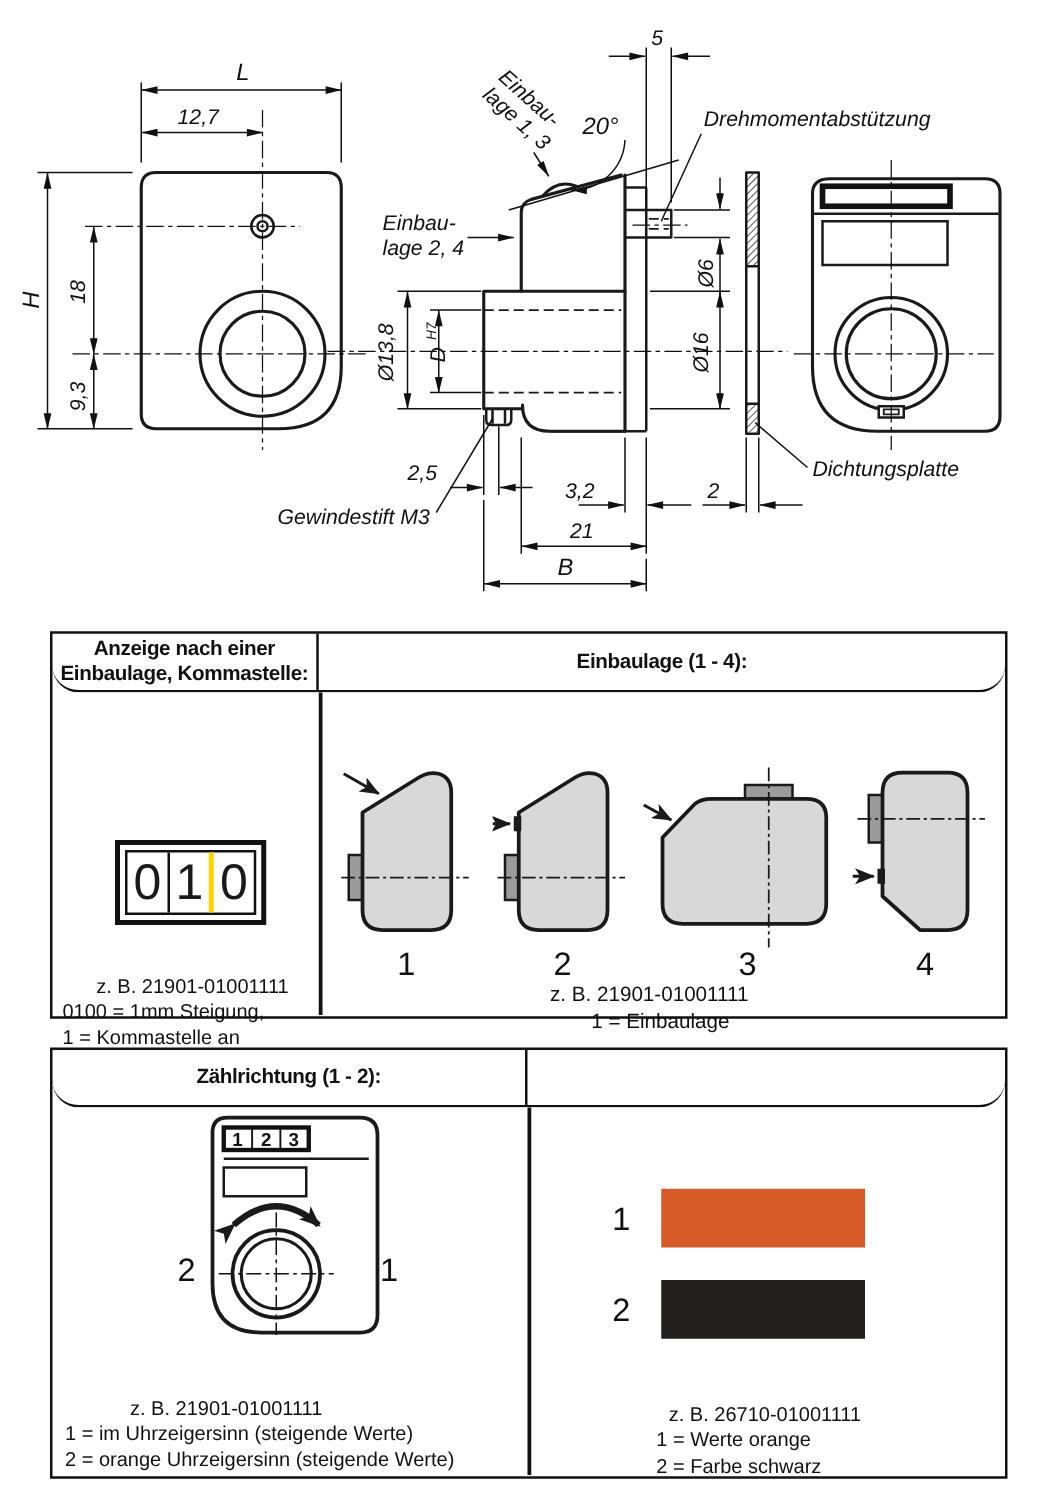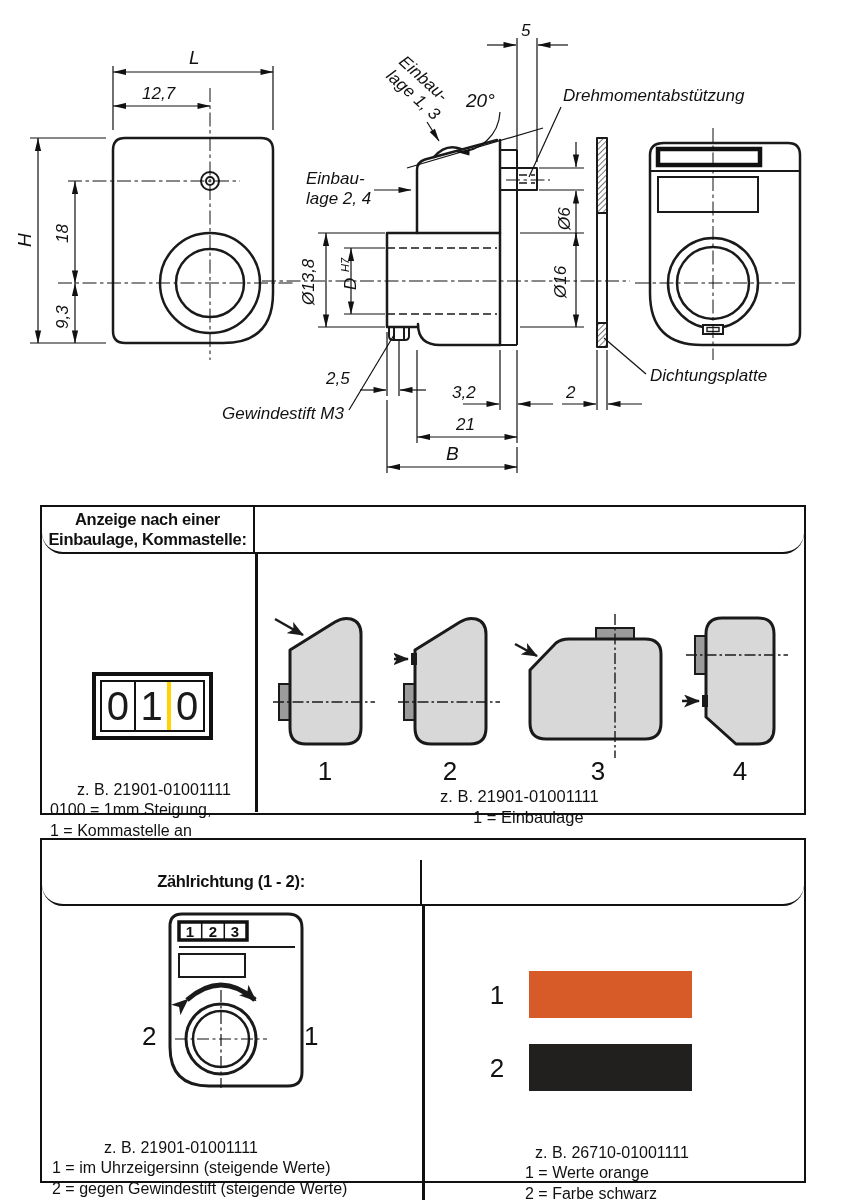--- a/index.html
+++ b/index.html
@@ -189,20 +189,23 @@
       <path class="cl" d="M635 283 H795"></path>
     </g>
   </svg>
 
   <div class="tbl" style="left:40px;top:505px;width:766px;height:310px;">
     <div class="thead" style="height:47px;">
       <div class="thcell" style="width:213px;border-right:2.5px solid #111;">
         <span>Anzeige nach einer</span>
         <span>Einbaulage, Kommastelle:</span>
       </div>
+      <div class="thcell" style="flex:1;">
+        <span>Einbaulage (1 - 4):</span>
+      </div>
     </div>
     <div class="tbody" style="height:258px;">
       <div style="position:absolute;left:213px;top:0;bottom:0;width:2.5px;background:#111;"></div>
 
       <div class="counter" style="left:50px;top:118px;width:113px;height:60px;">
         <div class="counter-in">
           <div class="cdigit">0</div>
           <div class="cdigit mid">1</div>
           <div class="cdigit yel" style="border-left-color: rgb(255, 212, 0);">0</div>
         </div>
@@ -255,21 +258,21 @@
       </svg>
 
       <div class="extext" style="left:398px;top:232px;font-size:16.5px;line-height:1.3;">
         <div><span>z. B. 21901-01001</span><b>1</b><span>11</span></div>
         <div style="padding-left:33px;"><b>1</b><span> = Einbaulage</span></div>
       </div>
     </div>
   </div>
 
   <div class="tbl" style="left:40px;top:838px;width:766px;height:345px;">
-    <div class="thead" style="height:46px;margin-top:20px;">
+    <div class="thead" style="height:46px;">
       <div class="thcell" style="width:380px;border-right:2.5px solid #111;">
         <span>Zählrichtung (1 - 2):</span>
       </div>
     </div>
     <div class="tbody" style="height:294px;">
       <div style="position:absolute;left:380px;top:0;bottom:0;width:2.5px;background:#111;"></div>
 
       <svg style="position:absolute;left:85px;top:4px;" width="210" height="185" viewBox="0 0 210 185">
         <defs>
             <marker id="fa2" orient="auto" markerUnits="userSpaceOnUse" markerWidth="18" markerHeight="14" refX="15" refY="7">
@@ -289,21 +292,21 @@
         <circle cx="94" cy="129" r="28" fill="none" stroke="#1a1a1a" stroke-width="2.5"></circle>
         <path d="M94 80 V178" fill="none" stroke="#111" stroke-width="1.2" stroke-dasharray="12 3.5 3 3.5"></path>
         <path d="M48 129 H140" fill="none" stroke="#111" stroke-width="1.2" stroke-dasharray="12 3.5 3 3.5"></path>
       </svg>
       <div class="dirnum" style="left:100px;top:115px;">2</div>
       <div class="dirnum" style="left:262px;top:115px;">1</div>
 
       <div class="extext" style="left:10px;top:232px;">
         <div style="padding-left:52px;"><span>z. B. 21901-010011</span><b>1</b><span>1</span></div>
         <div><b>1</b><span> = im Uhrzeigersinn (steigende Werte)</span></div>
-        <div><b>2</b><span> = gegen Gewindestift (steigende Werte)</span></div>
+        <div><b>2</b><span> = orange Uhrzeigersinn (steigende Werte)</span></div>
       </div>
 
       <div class="swnum" style="left:440px;top:74px;">1</div>
       <div class="swatch" style="left: 487px; top: 65px; background: rgb(214, 91, 40);"></div>
       <div class="swnum" style="left:440px;top:147px;">2</div>
       <div class="swatch" style="left: 487px; top: 138px; background: rgb(34, 31, 31);"></div>
 
       <div class="extext" style="left:483px;top:237px;">
         <div style="padding-left:10px;"><span>z. B. 26710-0100111</span><b>1</b></div>
         <div><b>1</b><span> = Werte orange</span></div>

